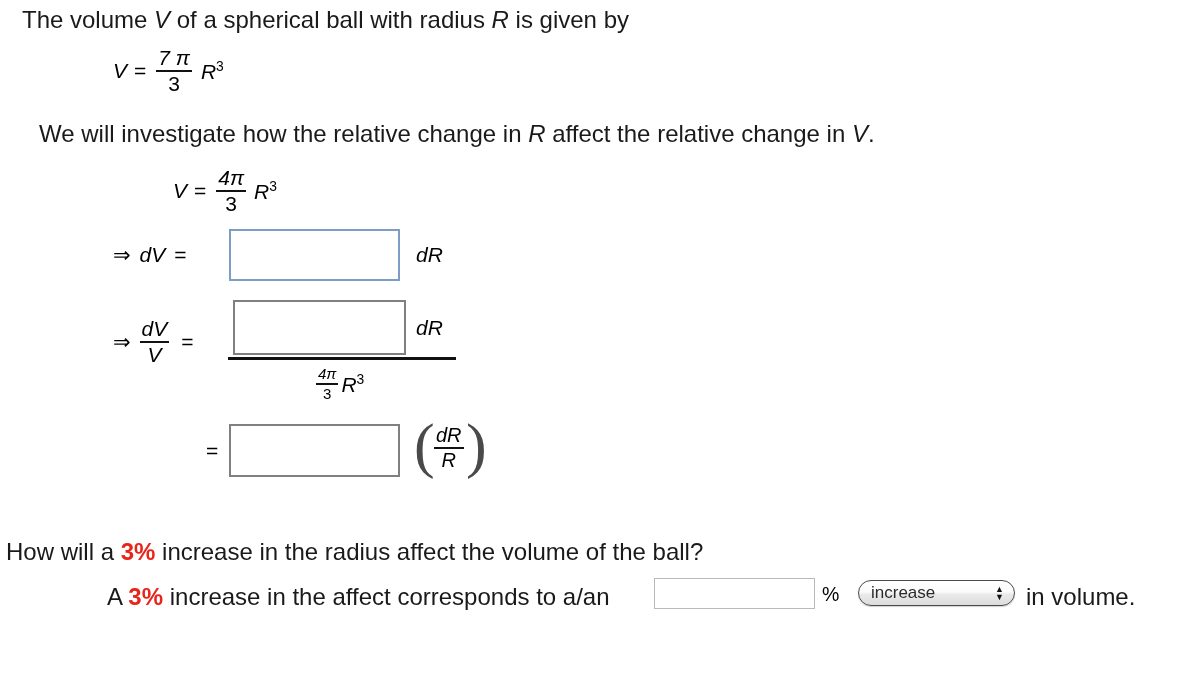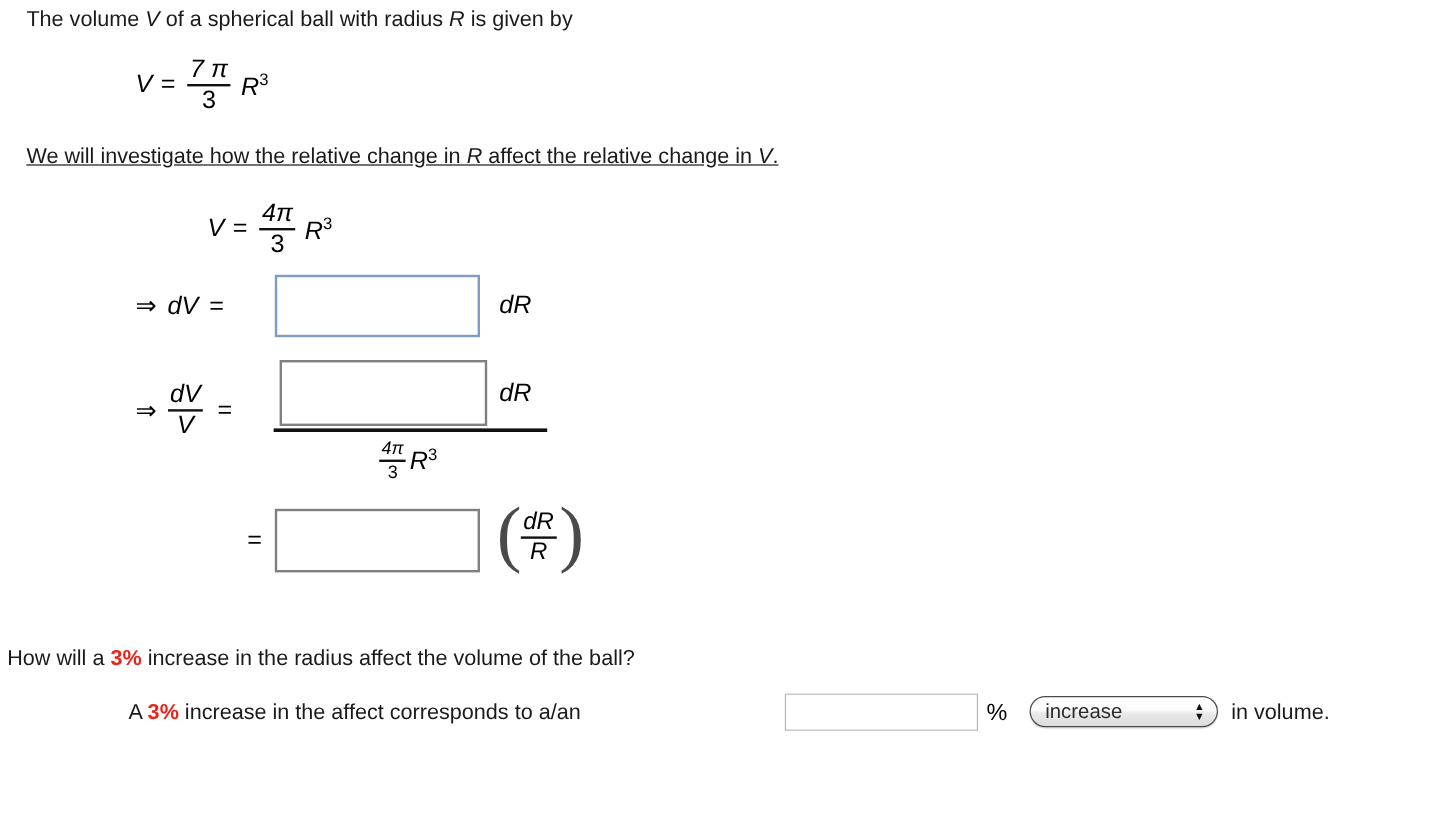--- a/index.html
+++ b/index.html
@@ -12,21 +12,21 @@
     height: 694px;
     position: relative;
     font-family: "Liberation Sans", sans-serif;
     color: #000000;
     overflow: hidden;
   }
 
   
   .prose {
     position: absolute;
-    font-size: 18px;
+    font-size: 24px;
     line-height: 1.25;
     white-space: nowrap;
     color: #1a1a1a;
   }
   .italic { font-style: italic; }
   .red { color: #e8251b; font-weight: 600; }
 
   
   .math {
     position: absolute;
@@ -134,21 +134,21 @@
   <span class="frac">
     <span class="num italic">7 π</span>
     <span class="bar"></span>
     <span class="den">3</span>
   </span>
   <span style="margin-left:6px;">
     <span class="mvar">R</span><span class="supn">3</span>
   </span>
 </div>
 
-<div class="prose" style="left:22px; top:119px;text-decoration:underline;">
+<div class="prose" style="left:39px; top:119px;">
   <span>We will investigate how the relative change in </span><span class="italic">R</span><span> affect the relative change in </span><span class="italic">V</span><span>.</span>
 </div>
 
 <div class="math" style="left:173px; top:167px; font-size:21px;">
   <span class="mvar">V</span>
   <span class="mop">=</span>
   <span class="frac">
     <span class="num italic">4π</span>
     <span class="bar"></span>
     <span class="den">3</span>

